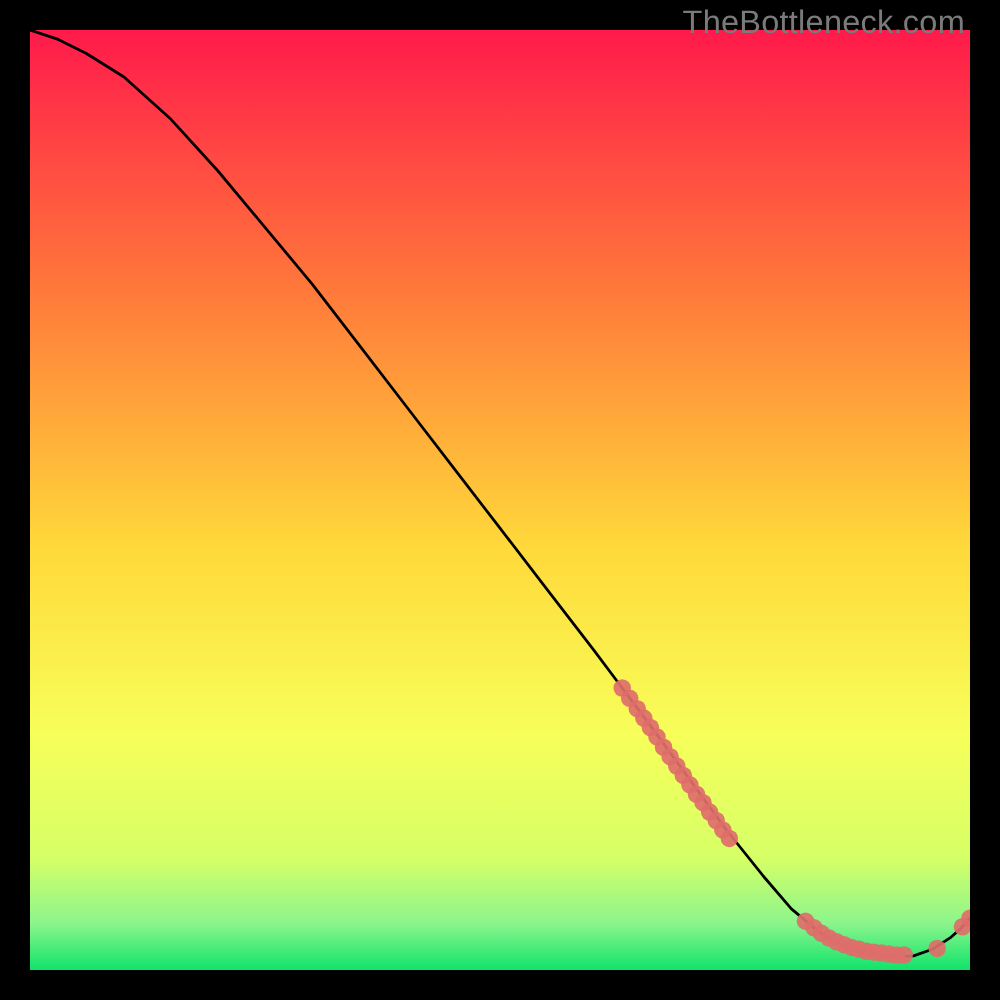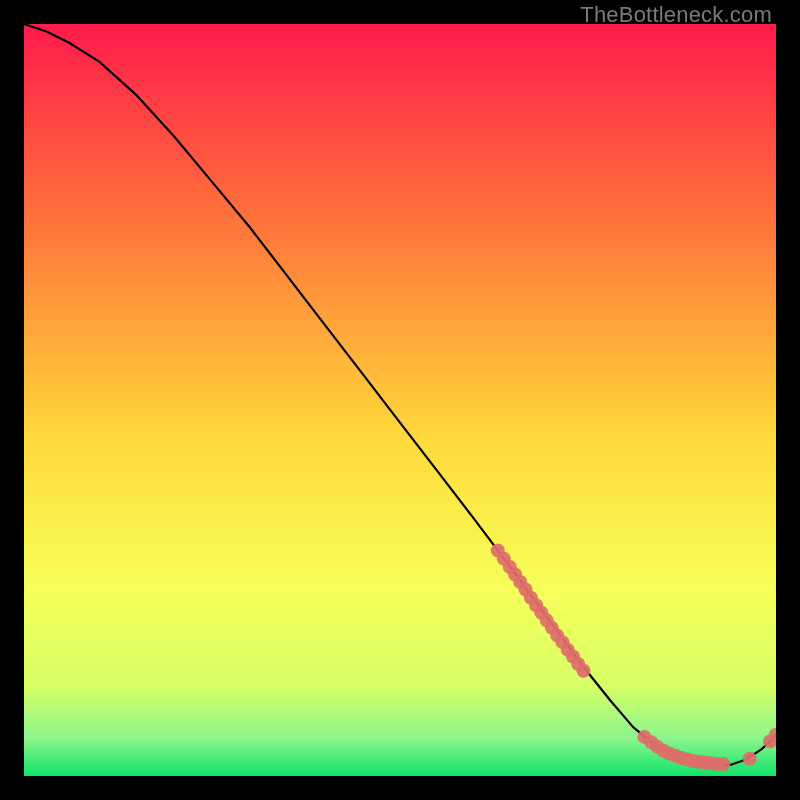--- a/index.html
+++ b/index.html
@@ -24,21 +24,21 @@
     left: 0;
     top: 0;
     width: 752px;
     height: 752px;
   }
   .watermark {
     position: absolute;
     top: 2px;
     right: 28px;
     color: #7a7a7a;
-    font-size: 22px;
+    font-size: 26px;
     font-weight: 500;
     letter-spacing: 0.2px;
     user-select: none;
   }
 </style>
 </head>
 <body>
 
 <div class="frame">
   <svg class="plot" viewBox="0 0 752 752" preserveAspectRatio="none">

